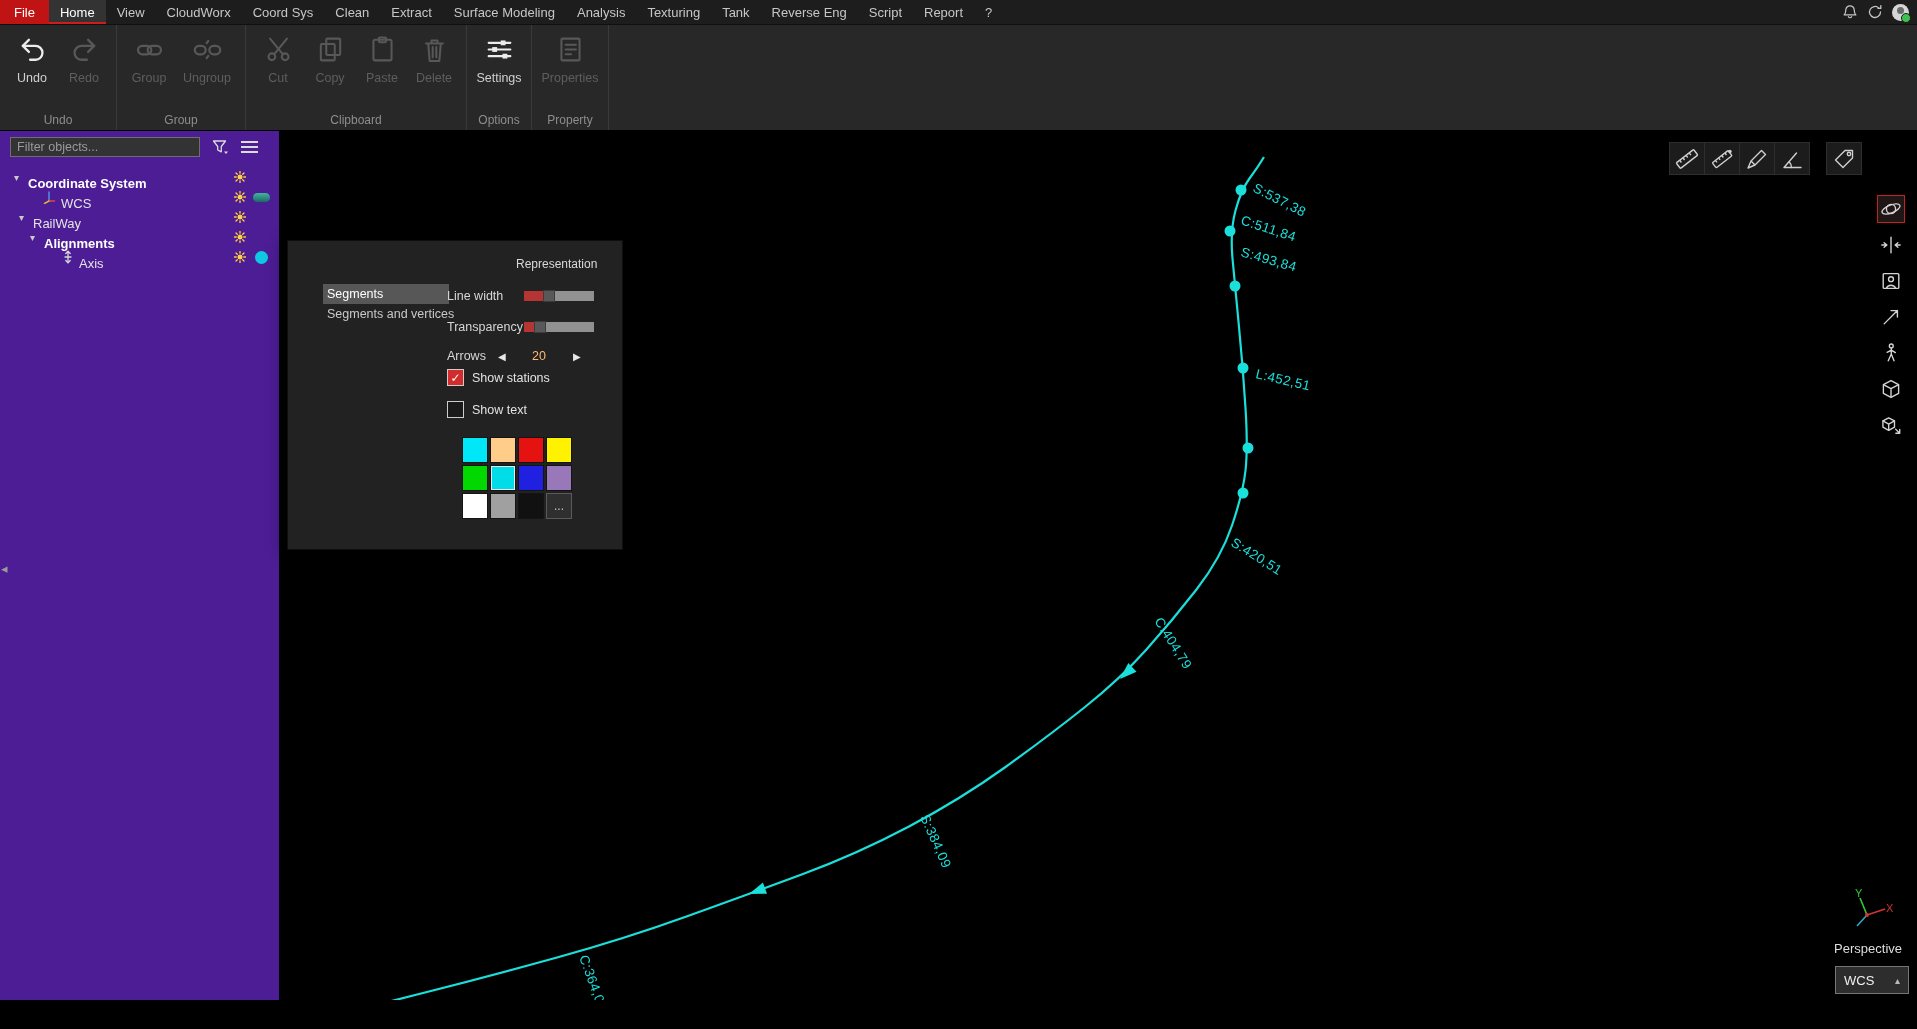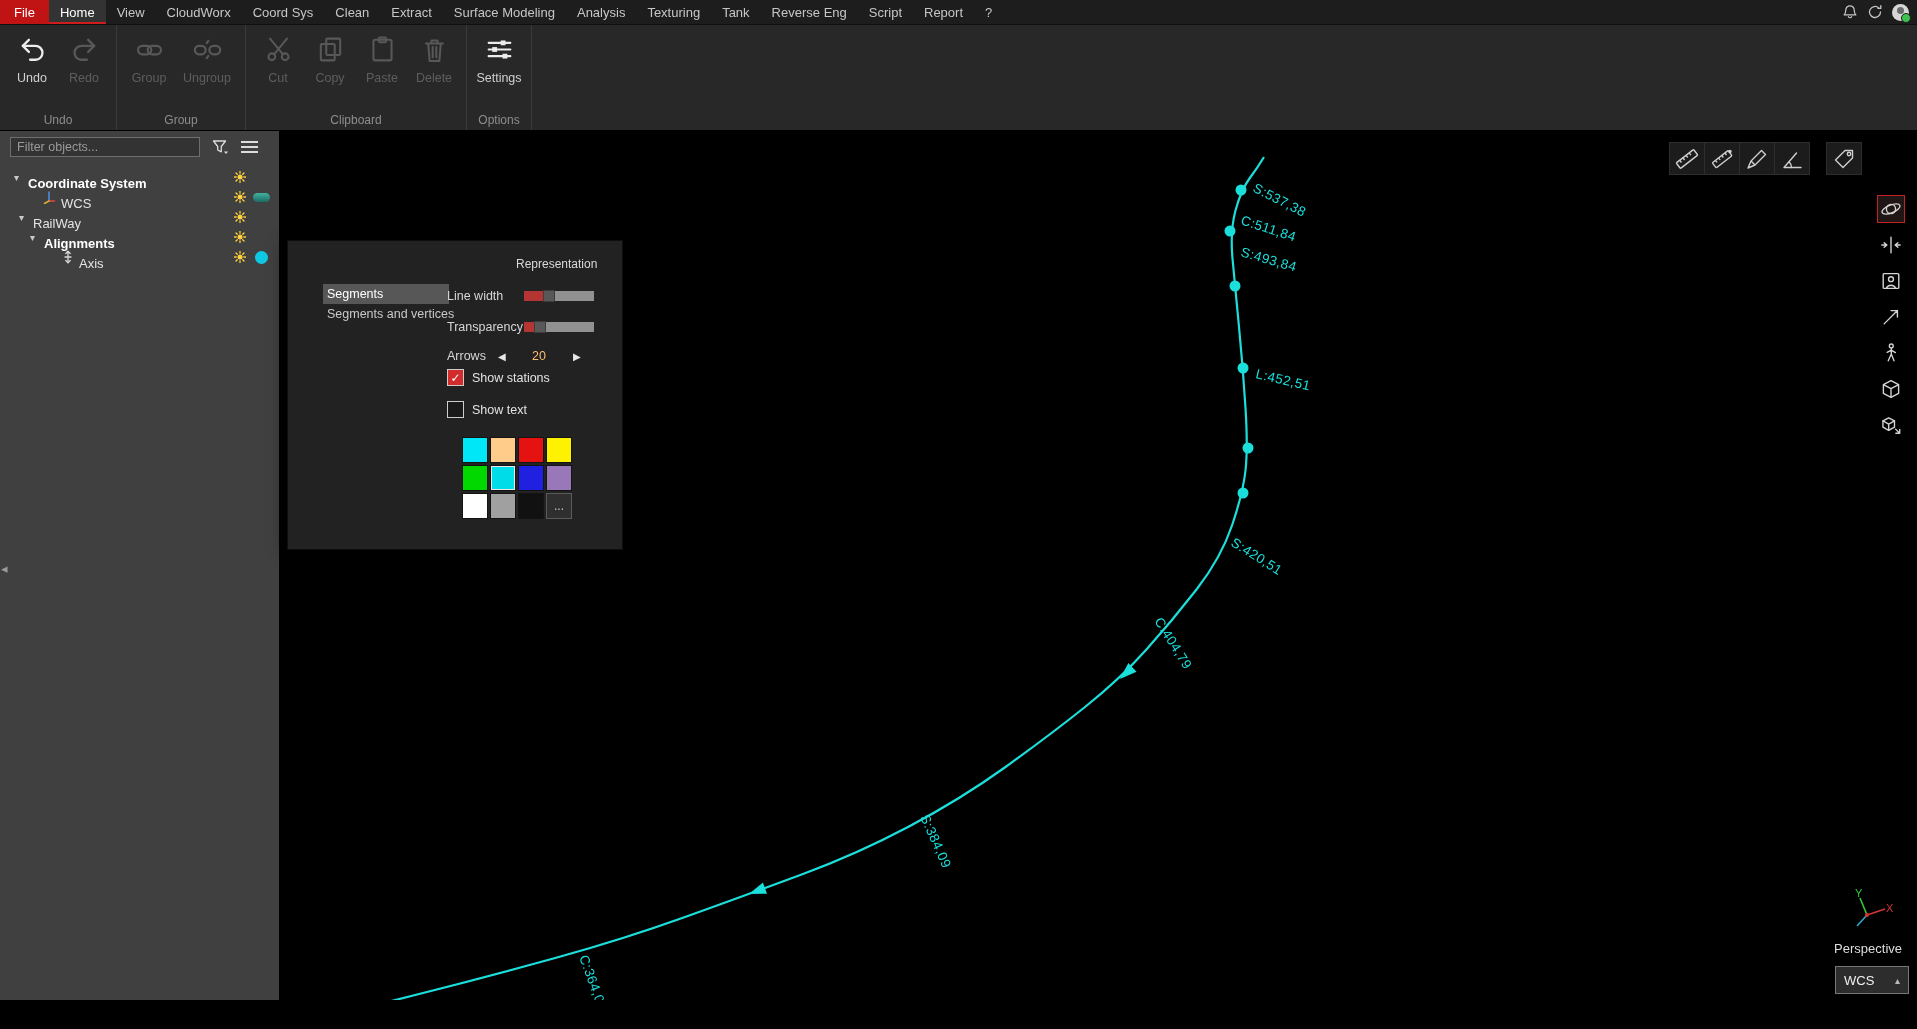--- a/index.html
+++ b/index.html
@@ -35,21 +35,21 @@
   .rbtns { display: flex; flex: 1; }
   .rbtn { width: 52px; display: flex; flex-direction: column; align-items: center; padding-top: 5px; gap: 4px; color: #ececec; }
   .rbtn.wide { width: 64px; }
   .rbtn .lbl { font-size: 12.5px; color: #d0d0d0; white-space: nowrap; }
   .rbtn.disabled { color: #585858; }
   .rbtn.disabled .lbl { color: #5e5e5e; }
   .glabel { position: absolute; bottom: 3px; left: 0; right: 0; text-align: center; font-size: 12px; color: #8d8d8d; }
 
   
   .main { display: flex; height: 869px; }
-  .sidebar { width: 280px; background: #404040; border-right: 1px solid #000; position: relative; flex: none; }
+  .sidebar { width: 280px; background: #4c1d95; border-right: 1px solid #000; position: relative; flex: none; }
   .filter-row { display: flex; align-items: center; padding: 6px 8px 4px 10px; gap: 12px; }
   .filter-input { width: 190px; height: 20px; background: #333; border: 1px solid #6e6e6e; color: #ddd; font-size: 12.5px; padding: 0 6px; font-family: inherit; }
   .filter-input::placeholder { color: #9a9a9a; }
   .sicon { display: inline-flex; color: #dcdcdc; }
   .burger { flex-direction: column; gap: 3px; }
   .burger i { display: block; width: 17px; height: 2px; background: #dcdcdc; }
   .tree { margin-top: 6px; }
   .trow { display: flex; align-items: center; height: 20px; font-size: 13px; color: #e4e4e4; }
   .tpad { flex: none; display: inline-block; }
   .texp { color: #c9c9c9; font-size: 10px; width: 14px; flex: none; }
@@ -236,20 +236,32 @@
                 <rect x="13" y="4.5" width="4" height="4" fill="currentColor" stroke="none"></rect>
                 <rect x="6" y="10" width="4" height="4" fill="currentColor" stroke="none"></rect>
                 <rect x="14.5" y="15.5" width="4" height="4" fill="currentColor" stroke="none"></rect>
               </svg></span>
           <span class="lbl">Settings</span>
         </div>
       </div>
       <div class="glabel">Options</div>
     </div>
 
+    <div class="rgroup">
+      <div class="rbtns">
+        <div class="rbtn wide disabled">
+          <span class="ric"><svg width="29" height="29" viewBox="0 0 24 24" fill="none" stroke="currentColor" stroke-width="1.7" stroke-linecap="round" stroke-linejoin="round">
+                <rect x="4.5" y="3" width="15" height="18" rx="1"></rect>
+                <path d="M8 8 H16.5 M8 12 H16.5 M8 16 H12.5"></path>
+              </svg></span>
+          <span class="lbl">Properties</span>
+        </div>
+      </div>
+      <div class="glabel">Property</div>
+    </div>
   </div>
 
   <div class="main">
 
     <div class="sidebar">
       <div class="filter-row">
         <input class="filter-input" placeholder="Filter objects..." style="">
         <span class="sicon">
           <svg width="17" height="16" viewBox="0 0 17 16" fill="none" stroke="currentColor" stroke-width="1.3" stroke-linejoin="round">
               <path d="M1.5 2 H13.5 L9.3 7.5 V12.8 L5.7 11 V7.5 Z"></path>

